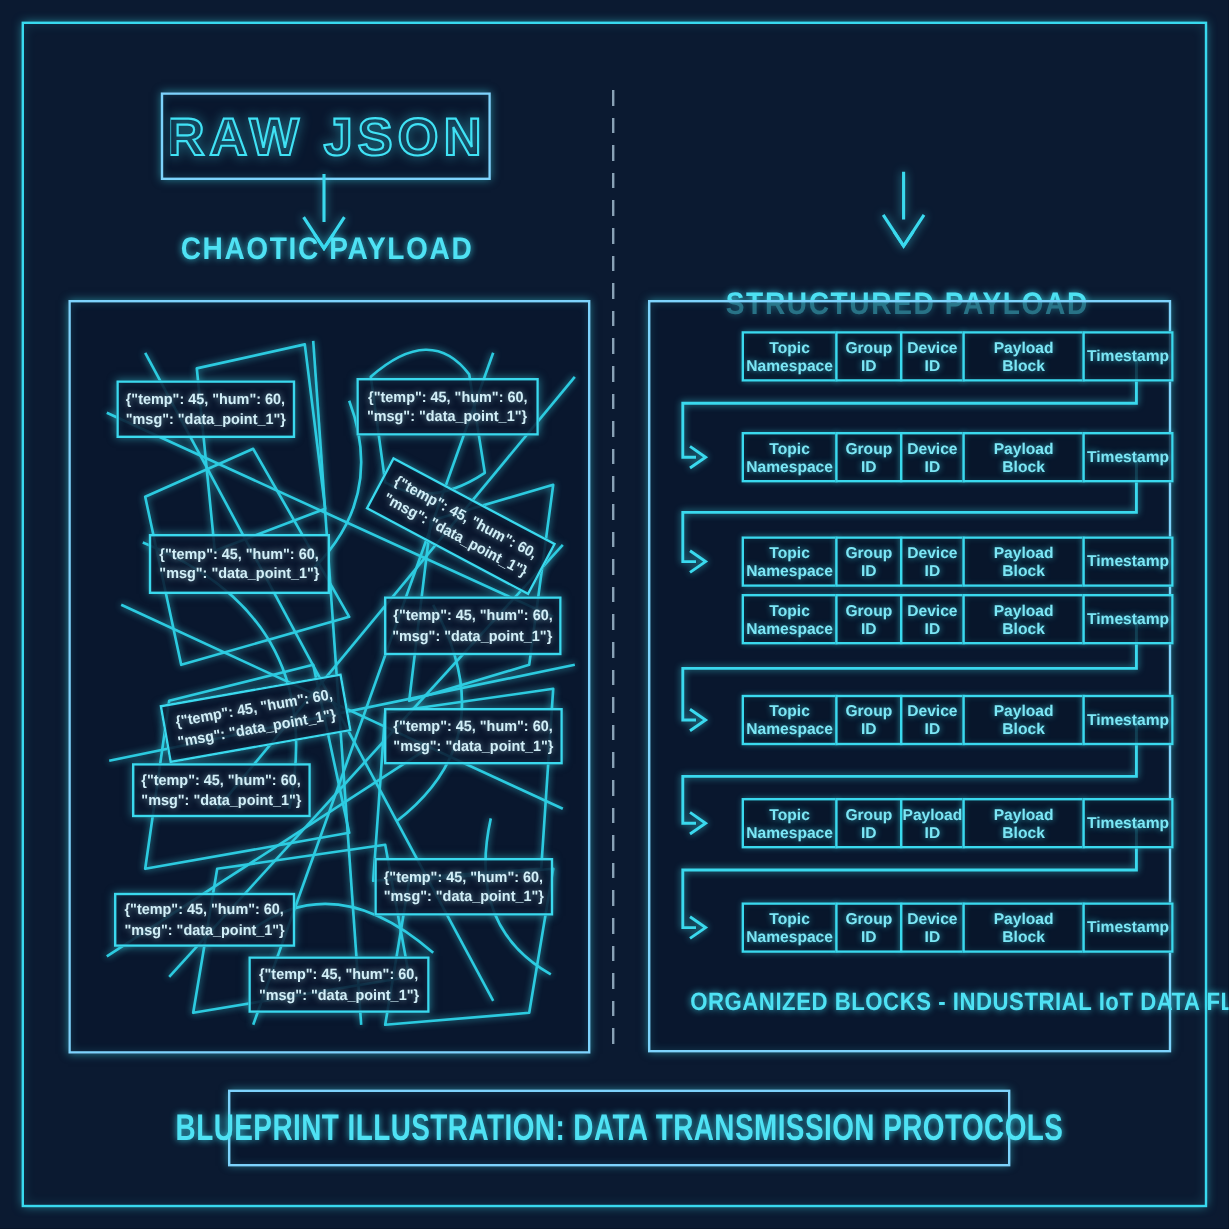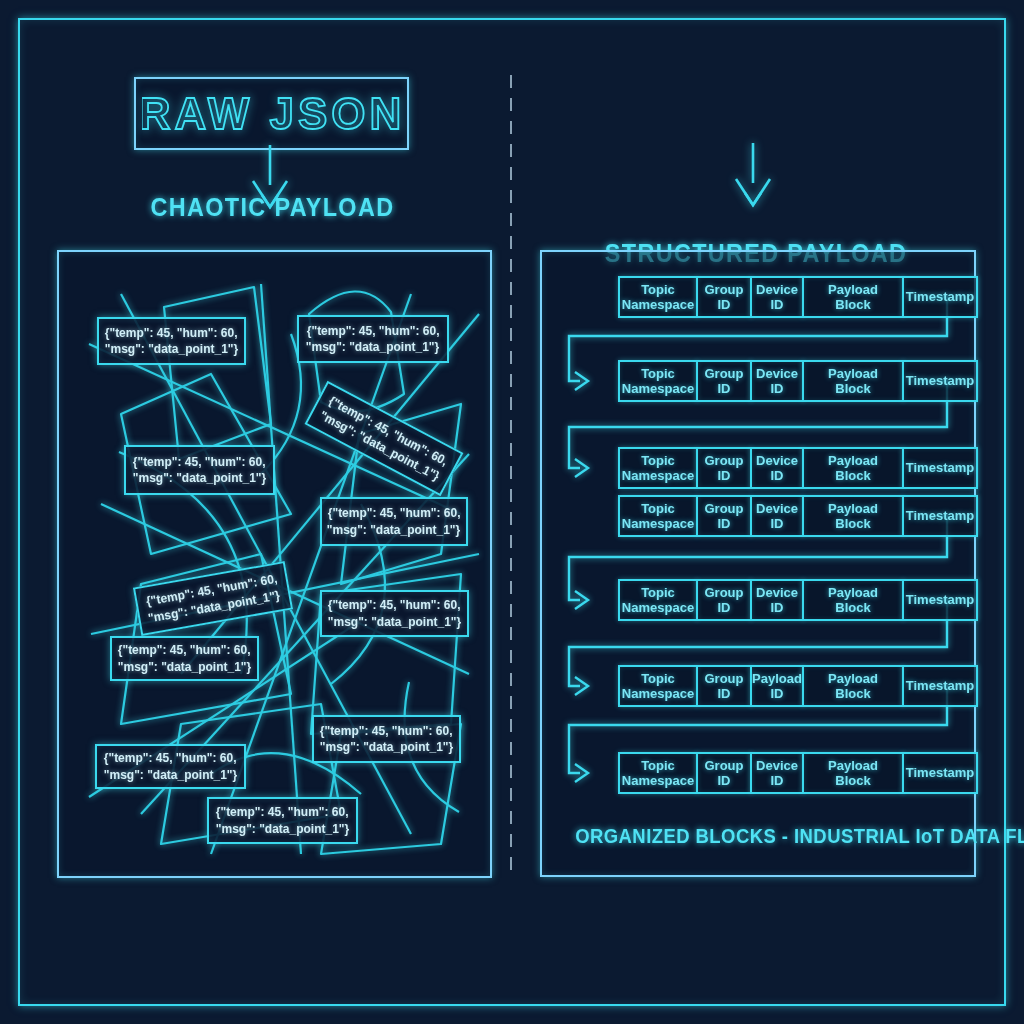--- a/index.html
+++ b/index.html
@@ -278,13 +278,16 @@
       <div class="cell" style="width:98px;">Payload
 Block</div>
       <div class="cell" style="width:72px;">Timestamp</div>
     </div>
 
     <div class="abs subwrap" style="left:0;top:572px;width:432px;">
       <span class="caption glowtext">ORGANIZED BLOCKS - INDUSTRIAL IoT DATA FLOW</span>
     </div>
   </div>
 
+  <div class="banner nbox" style="left:190px;top:908px;width:648px;height:60px;">
+    <span class="banner-text glowtext">BLUEPRINT ILLUSTRATION: DATA TRANSMISSION PROTOCOLS</span>
+  </div>
 </div>
 
 </body></html>

